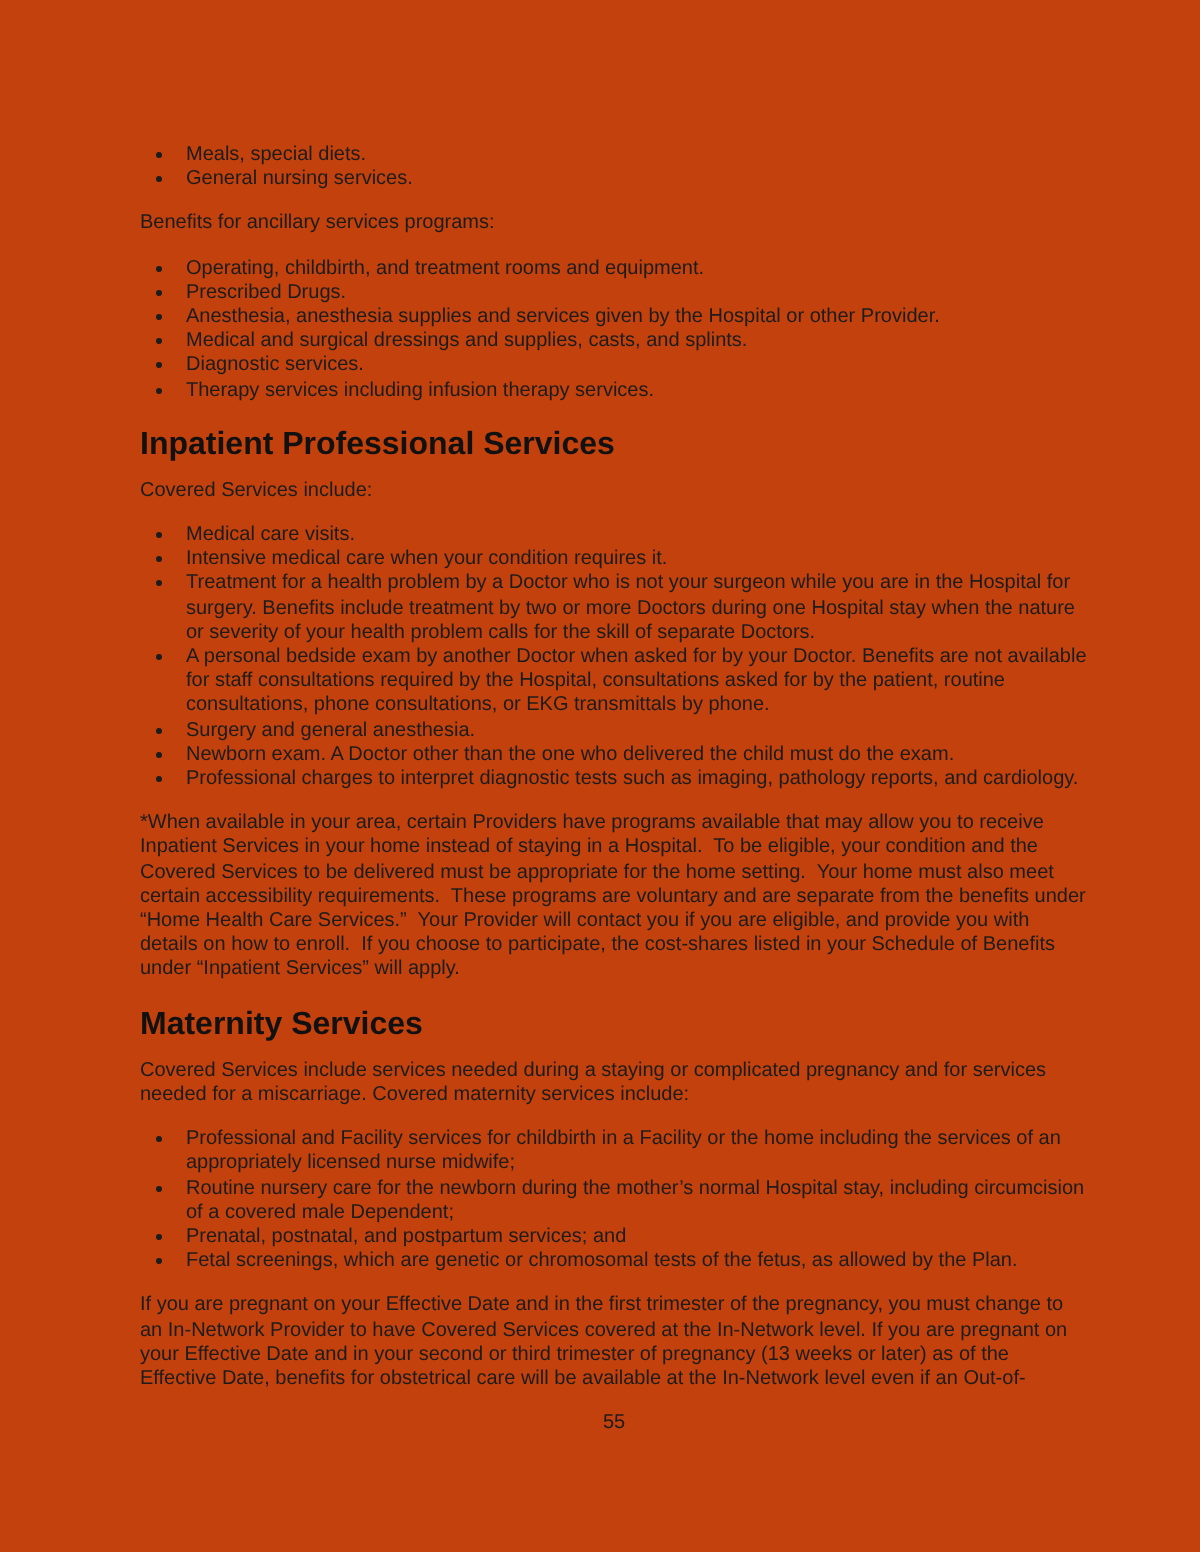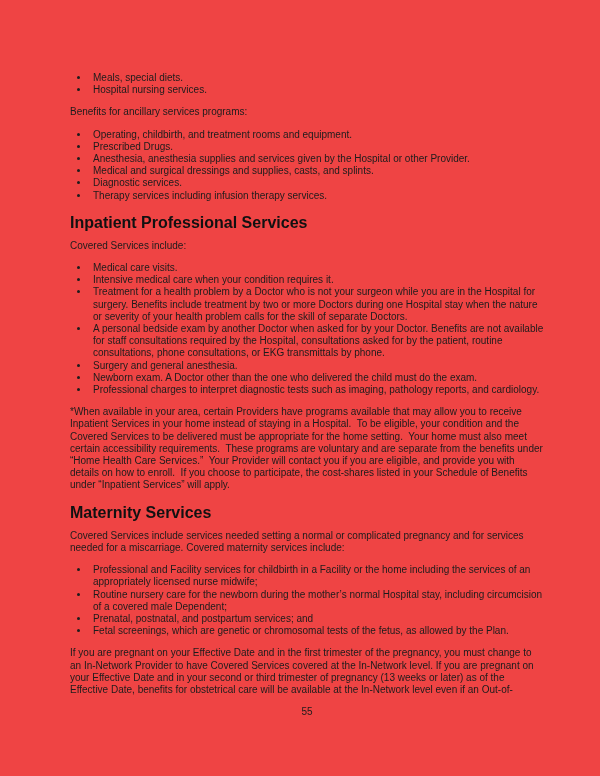--- a/index.html
+++ b/index.html
@@ -5,21 +5,21 @@
   html, body {
     margin: 0;
     padding: 0;
     background: #ffffff;
   }
   .page {
     position: relative;
     width: 600px;
     height: 776px;
     box-sizing: border-box;
-    background: #ef4444;
+    background: #c2410c;
     padding: 62px 56px 0 70px;
     font-family: "Liberation Sans", sans-serif;
     font-size: 10px;
     line-height: 12.2px;
     color: #1c1c1c;
     overflow: hidden;
   }
   p, ul {
     margin: 10px 0;
   }
@@ -53,21 +53,21 @@
     margin-top: 3px;
   }
 </style>
 </head>
 <body>
 
 <div class="page">
 
   <ul>
     <li>Meals, special diets.</li>
-    <li>Hospital nursing services.</li>
+    <li>General nursing services.</li>
   </ul>
 
   <p>Benefits for ancillary services programs:</p>
 
   <ul>
     <li>Operating, childbirth, and treatment rooms and equipment.</li>
     <li>Prescribed Drugs.</li>
     <li>Anesthesia, anesthesia supplies and services given by the Hospital or other Provider.</li>
     <li>Medical and surgical dressings and supplies, casts, and splints.</li>
     <li>Diagnostic services.</li>
@@ -86,21 +86,21 @@
     <li>Surgery and general anesthesia.</li>
     <li>Newborn exam. A Doctor other than the one who delivered the child must do the exam.</li>
     <li>Professional charges to interpret diagnostic tests such as imaging, pathology reports, and cardiology.</li>
   </ul>
 
   <p class="note">*When available in your area, certain Providers have programs available that may allow you to receive Inpatient Services in your home instead of staying in a Hospital.  To be eligible, your condition and the Covered Services to be delivered must be appropriate for the home setting.  Your home must also meet certain accessibility requirements.  These programs are voluntary and are separate from the benefits under “Home Health Care Services.”  Your Provider will contact you if you are eligible, and provide you with details on how to enroll.  If you choose to participate, the cost-shares listed in your Schedule of Benefits under “Inpatient Services” will apply.</p>
 
 
   <h3 class="doc-h2">Maternity Services</h3>
 
-  <p>Covered Services include services needed setting a normal or complicated pregnancy and for services needed for a miscarriage. Covered maternity services include:</p>
+  <p>Covered Services include services needed during a staying or complicated pregnancy and for services needed for a miscarriage. Covered maternity services include:</p>
 
   <ul>
     <li>Professional and Facility services for childbirth in a Facility or the home including the services of an appropriately licensed nurse midwife;</li>
     <li>Routine nursery care for the newborn during the mother’s normal Hospital stay, including circumcision of a covered male Dependent;</li>
     <li>Prenatal, postnatal, and postpartum services; and</li>
     <li>Fetal screenings, which are genetic or chromosomal tests of the fetus, as allowed by the Plan.</li>
   </ul>
 
   <p>If you are pregnant on your Effective Date and in the first trimester of the pregnancy, you must change to an In-Network Provider to have Covered Services covered at the In-Network level. If you are pregnant on your Effective Date and in your second or third trimester of pregnancy (13 weeks or later) as of the Effective Date, benefits for obstetrical care will be available at the In-Network level even if an Out-of-</p>
 

